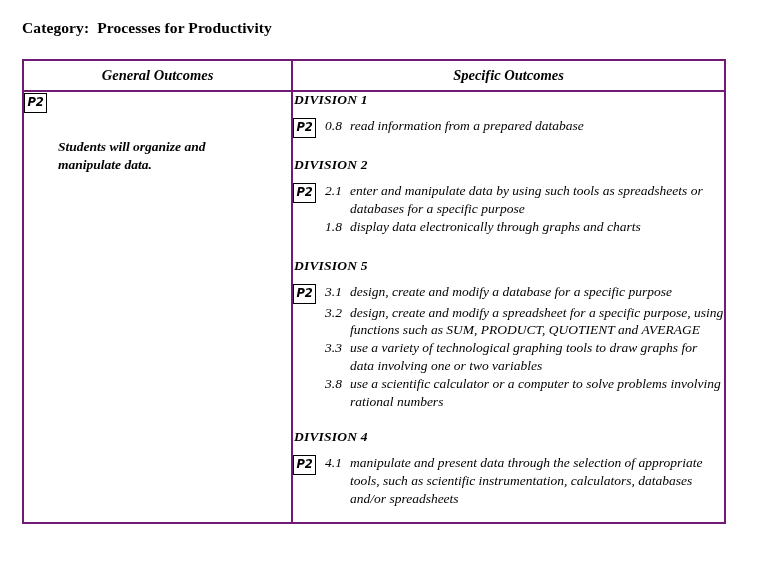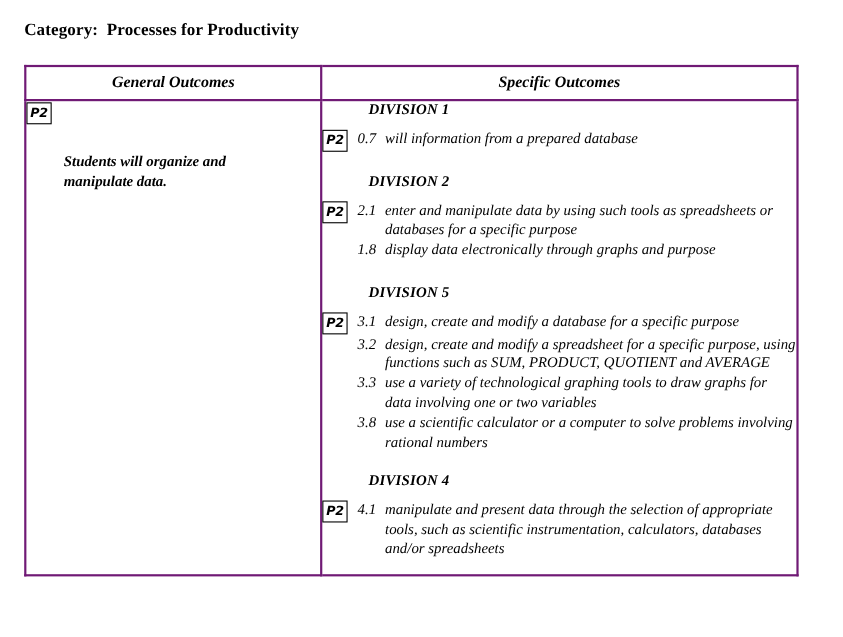--- a/index.html
+++ b/index.html
@@ -116,21 +116,20 @@
   
   .division-block { margin-bottom: 0; }
   .division-block + .division-block { margin-top: 19px; }
 
   .division-heading {
     font-size: 13.5px;
     font-weight: bold;
     letter-spacing: 0.2px;
     margin-bottom: 9px;
     padding-left: 1px;
-    margin-left: 41px;
   }
 
   .outcome-row {
     display: flex;
     align-items: flex-start;
     margin-bottom: 0px;
   }
   .outcome-badge-col {
     flex: 0 0 23px;
     padding-top: 1px;
@@ -178,35 +177,35 @@
             <div class="general-text">Students will organize and manipulate data.</div>
           </div>
         </td>
 
         <td class="specific-cell">
           <div id="divisions-container">
               <div class="division-block">
                 <div class="division-heading">DIVISION 1</div>
                 <div class="outcome-row">
                   <div class="outcome-badge-col"><span class="p2-badge">P2</span></div>
-                  <div class="outcome-num">0.7</div>
-                  <div class="outcome-text">will information from a prepared database</div>
+                  <div class="outcome-num">0.8</div>
+                  <div class="outcome-text">read information from a prepared database</div>
                 </div>
               </div>
               <div class="division-block">
                 <div class="division-heading">DIVISION 2</div>
                 <div class="outcome-row">
                   <div class="outcome-badge-col"><span class="p2-badge">P2</span></div>
                   <div class="outcome-num">2.1</div>
                   <div class="outcome-text">enter and manipulate data by using such tools as spreadsheets or databases for a specific purpose</div>
                 </div>
                 <div class="outcome-row">
                   <div class="outcome-badge-col"><span class="p2-slot"></span></div>
                   <div class="outcome-num">1.8</div>
-                  <div class="outcome-text">display data electronically through graphs and purpose</div>
+                  <div class="outcome-text">display data electronically through graphs and charts</div>
                 </div>
               </div>
               <div class="division-block">
                 <div class="division-heading">DIVISION 5</div>
                 <div class="outcome-row">
                   <div class="outcome-badge-col"><span class="p2-badge">P2</span></div>
                   <div class="outcome-num">3.1</div>
                   <div class="outcome-text">design, create and modify a database for a specific purpose</div>
                 </div>
                 <div class="outcome-row">

